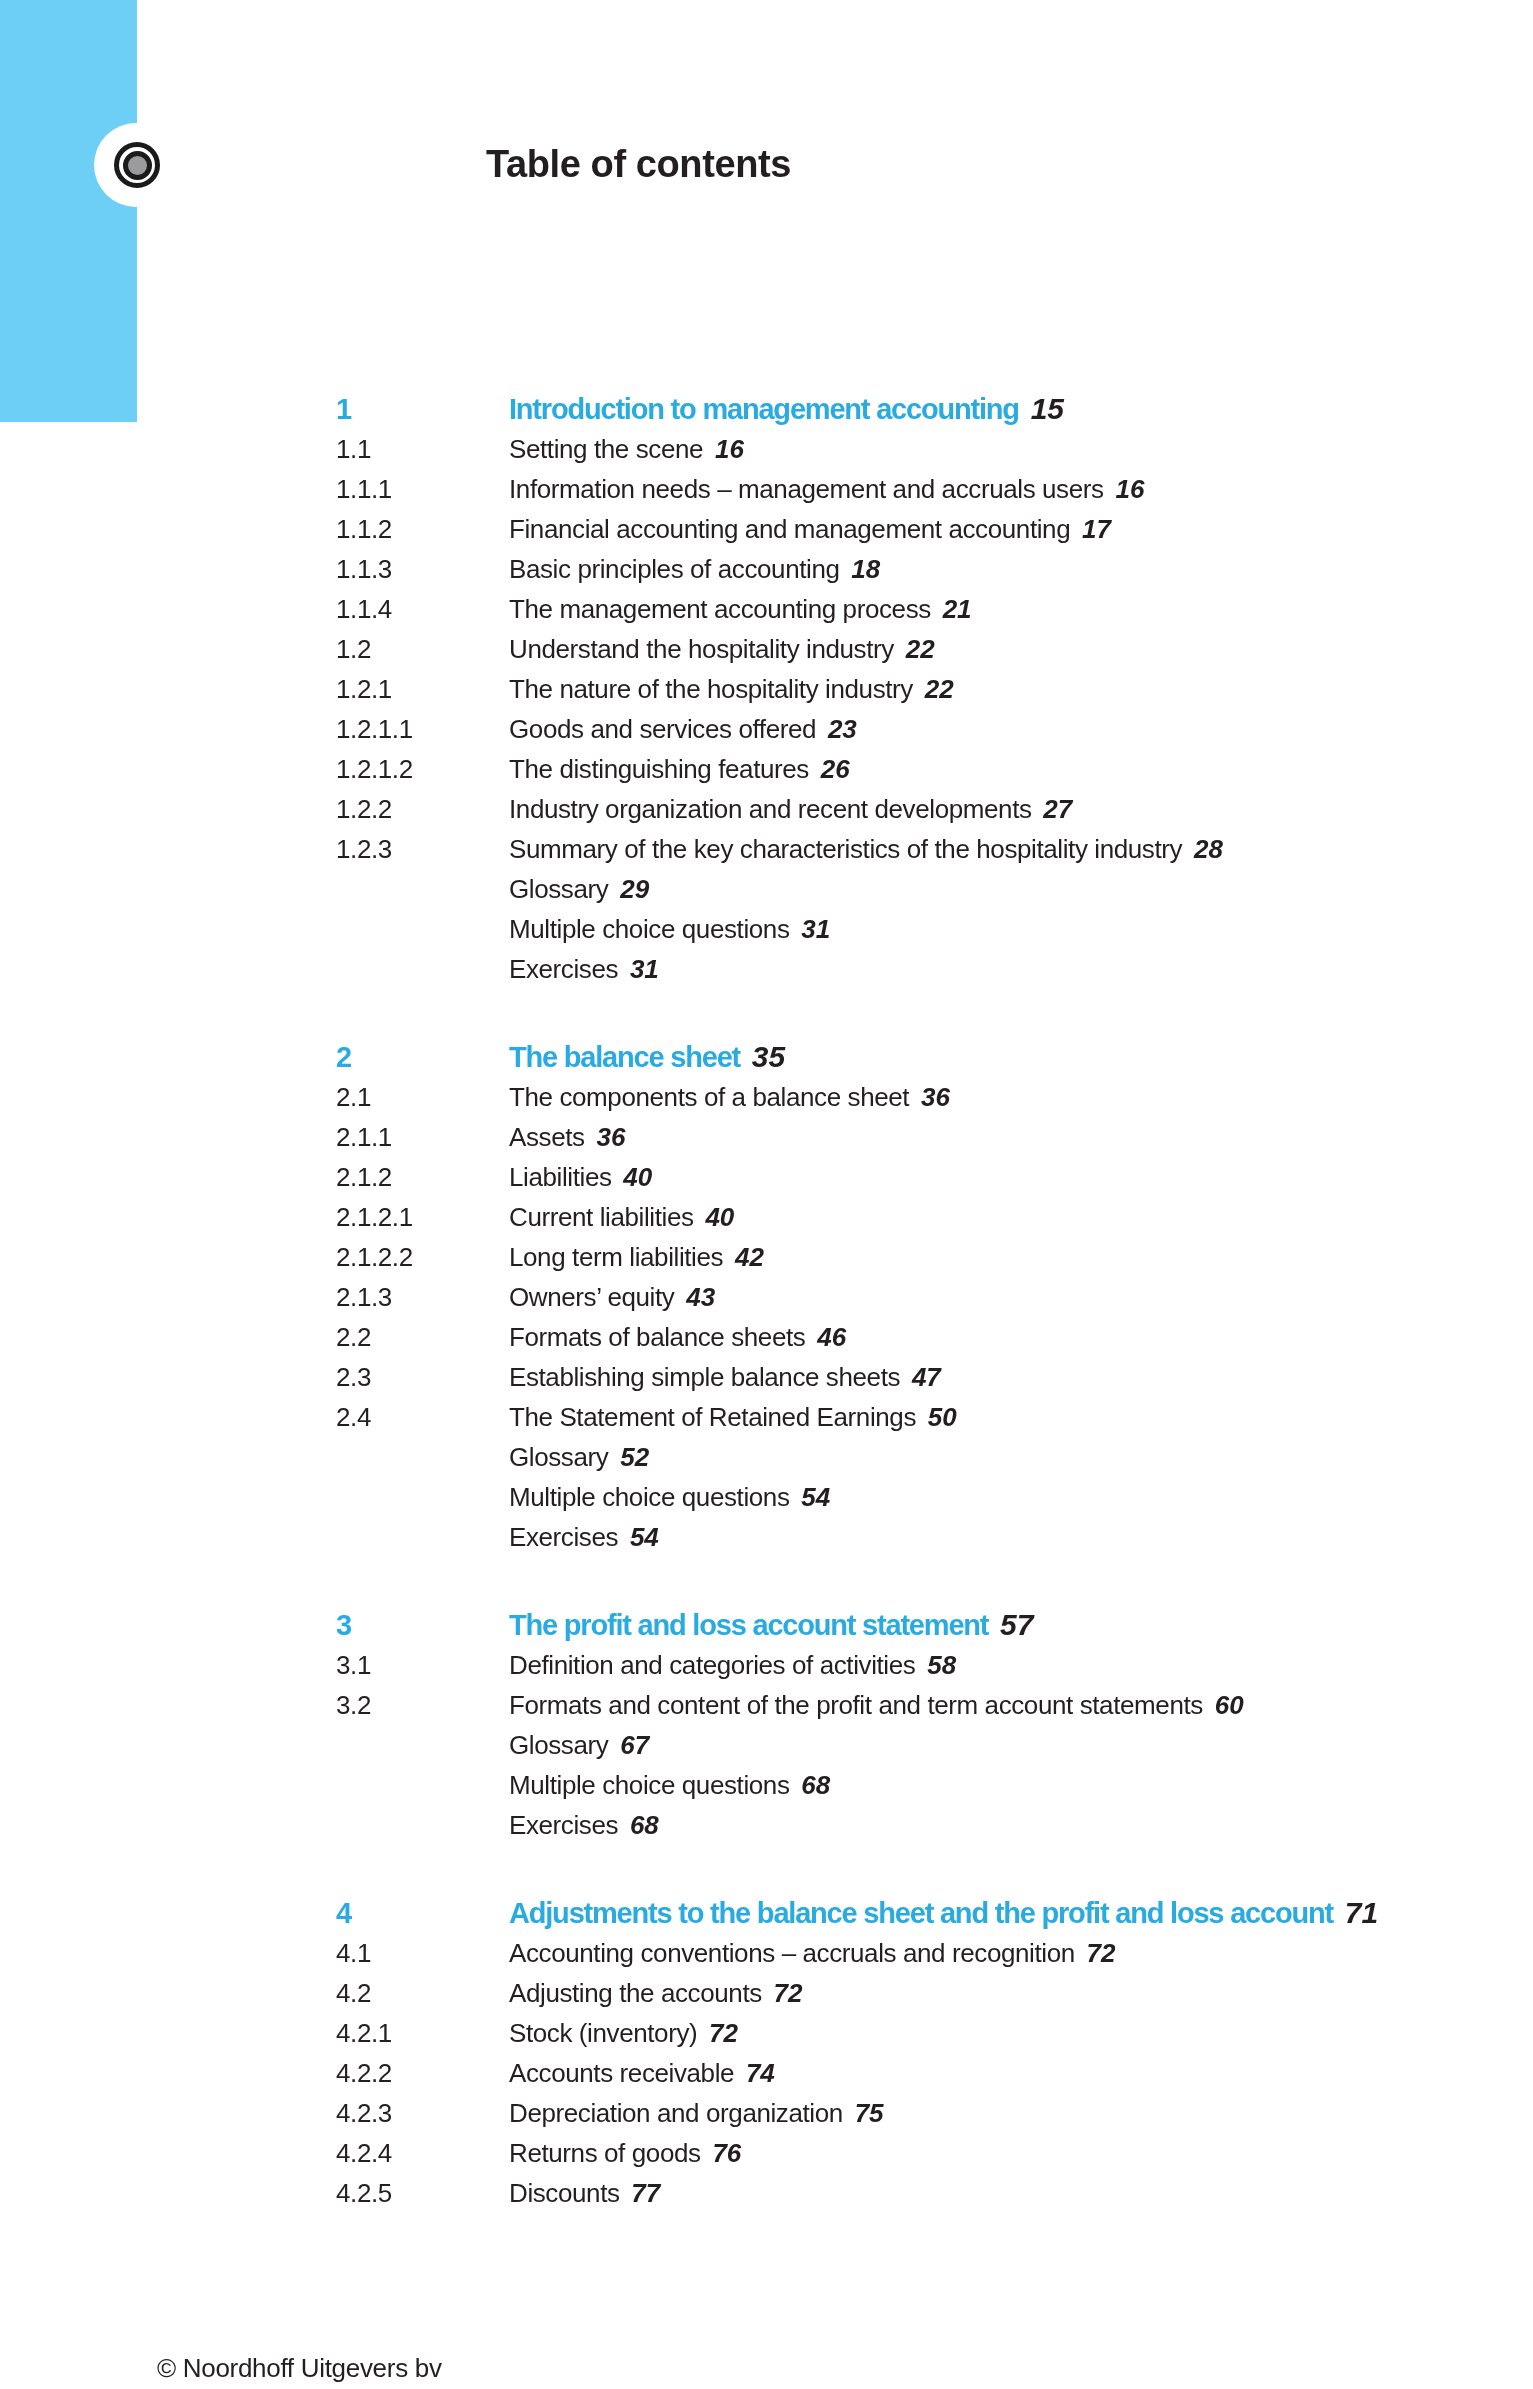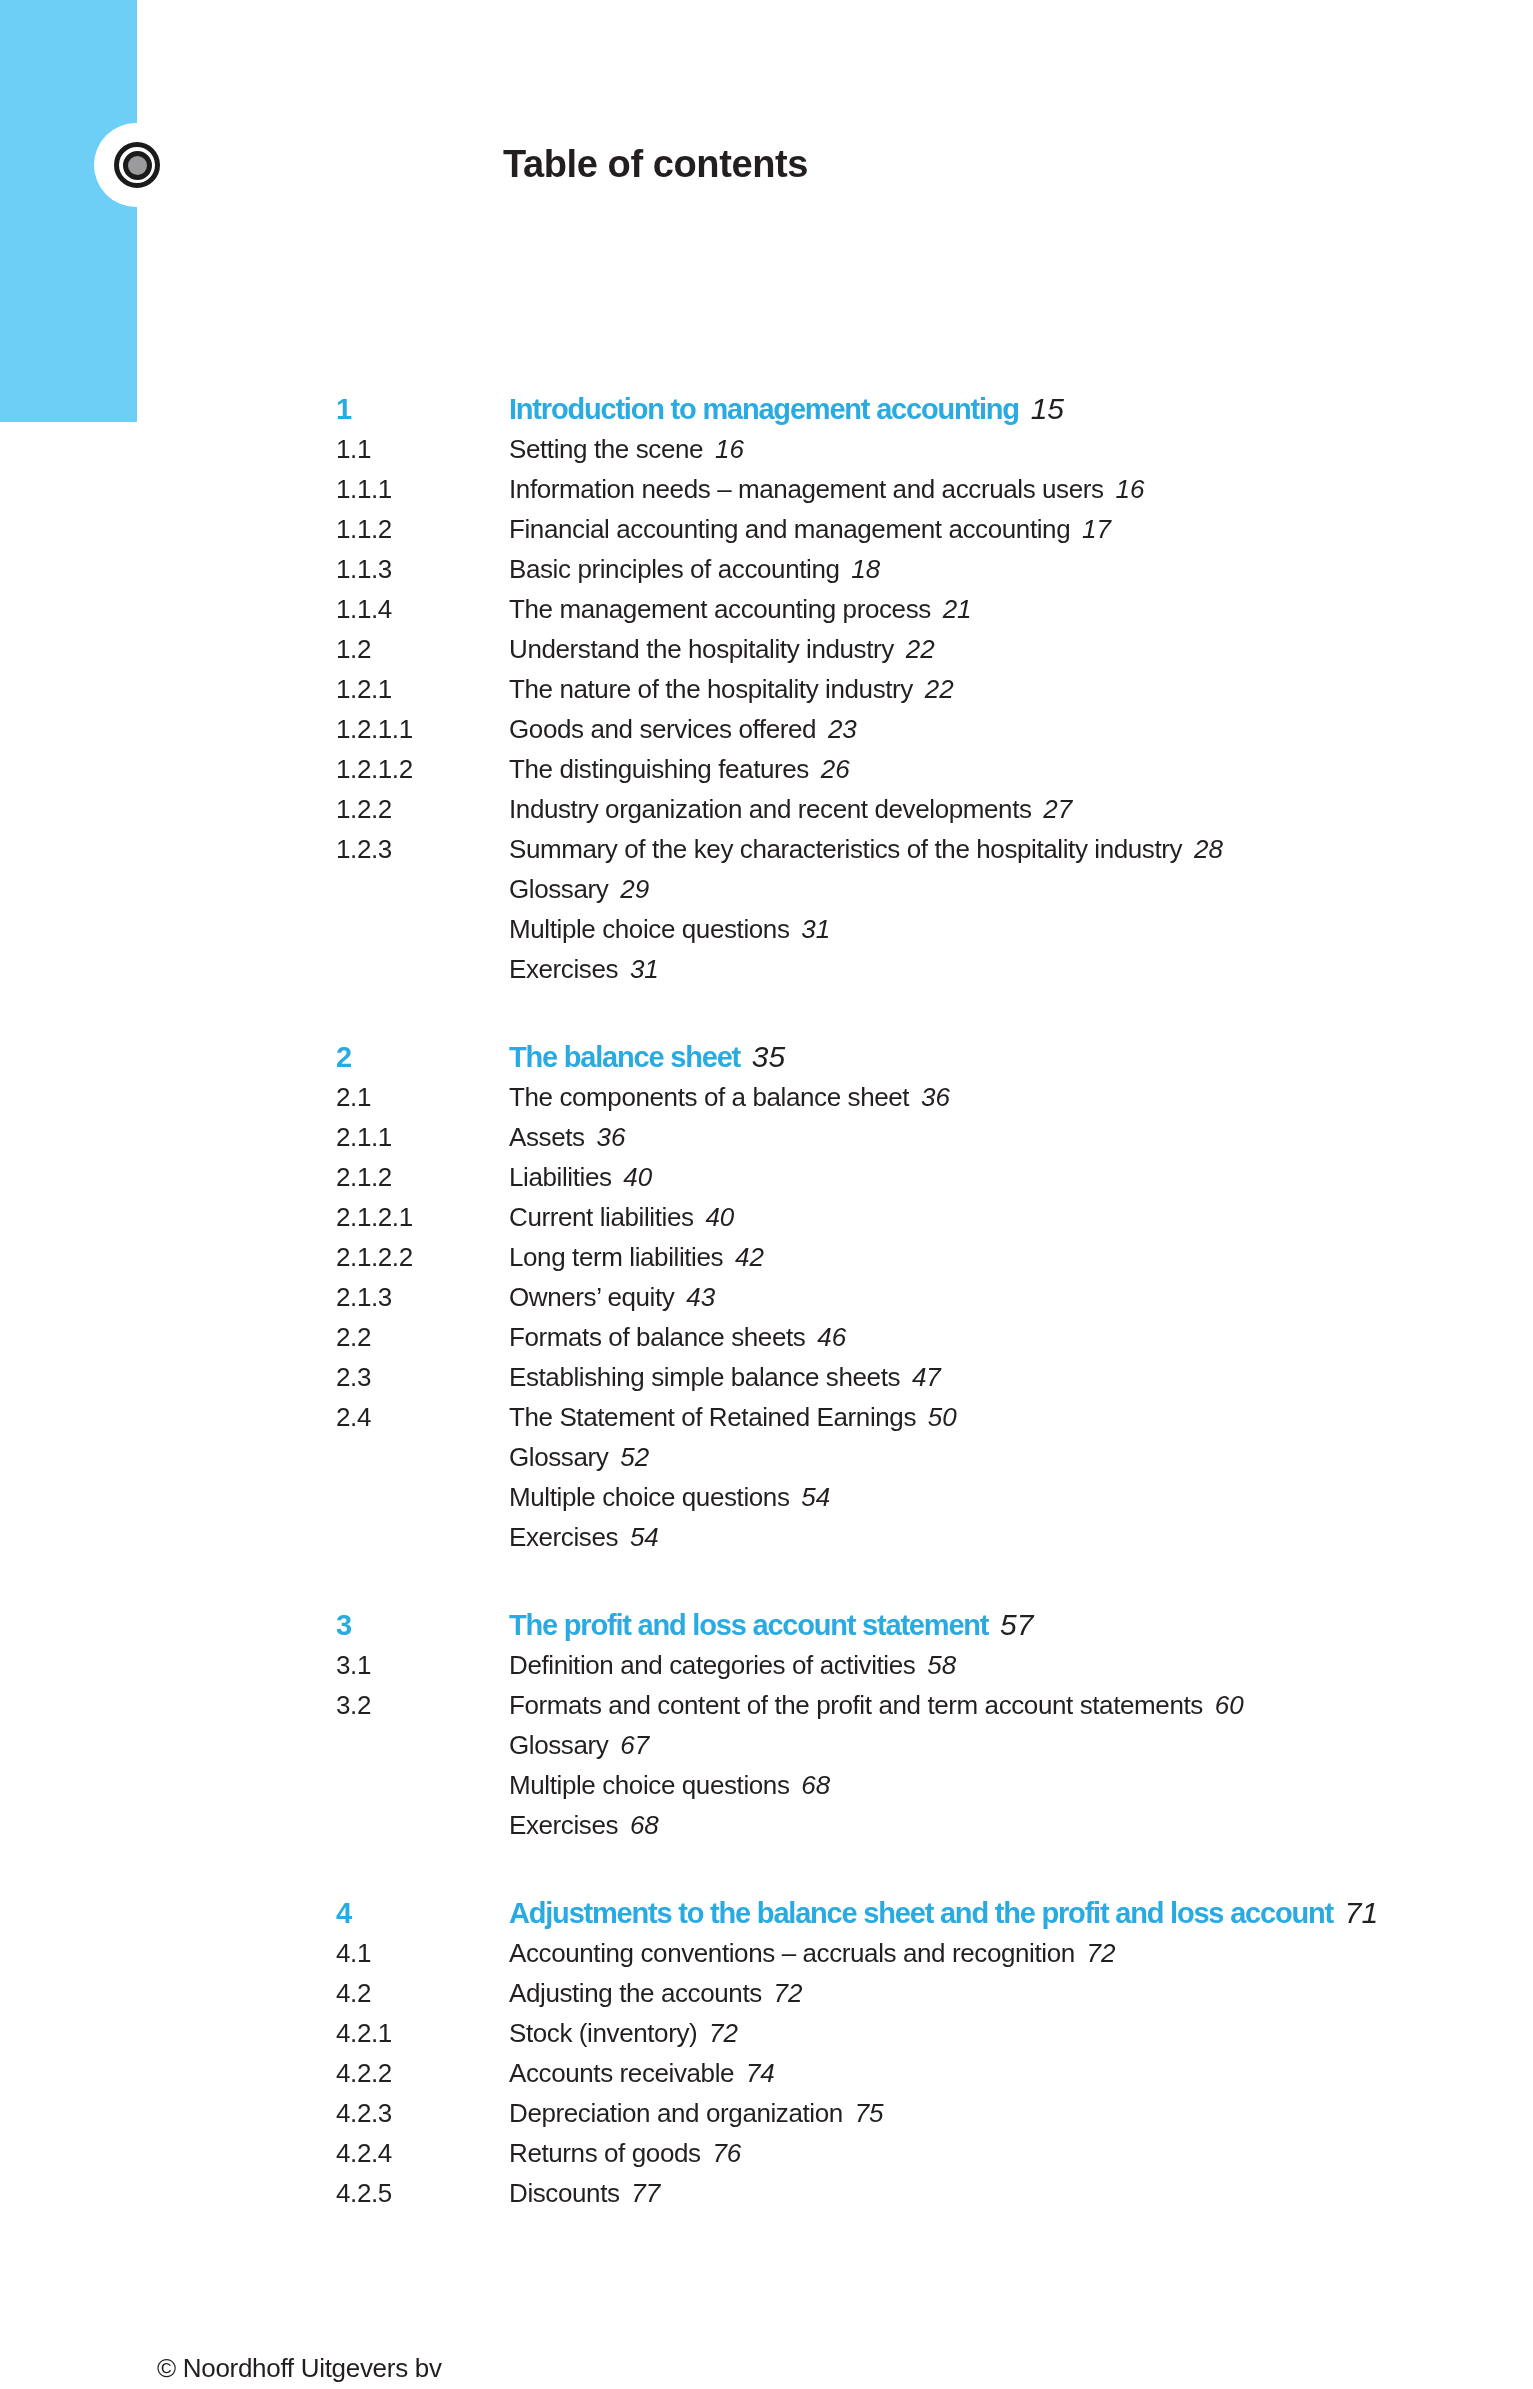--- a/index.html
+++ b/index.html
@@ -43,21 +43,21 @@
   }
   .bullseye-inner {
     width: 29px; height: 29px;
     border: 5.9px solid #1b1b1b;
     border-radius: 50%;
     background: #9b9b9d;
   }
   
   .page-title {
     position: absolute;
-    left: 503px; top: 143px;
+    left: 486px; top: 143px;
     font-size: 38px;
     font-weight: bold;
     letter-spacing: -0.4px;
     color: var(--text-dark);
     white-space: nowrap;
   }
   
   .toc {
     position: absolute;
     left: 336px; top: 389px;
@@ -74,21 +74,21 @@
     white-space: nowrap;
   }
   .toc-num {
     flex: 0 0 173px;
     width: 173px;
   }
   .toc-text { flex: 1 1 auto; }
   .toc-page {
     font-style: italic;
     margin-left: 11.8px;
-    font-weight: normal;
+    font-weight: bold;
     color: var(--text-dark);
     letter-spacing: 0;
   }
   .toc-row.heading .toc-num,
   .toc-row.heading .toc-label {
     color: var(--heading-blue);
     font-weight: bold;
   }
   .toc-row.heading {
     font-size: 29px;

